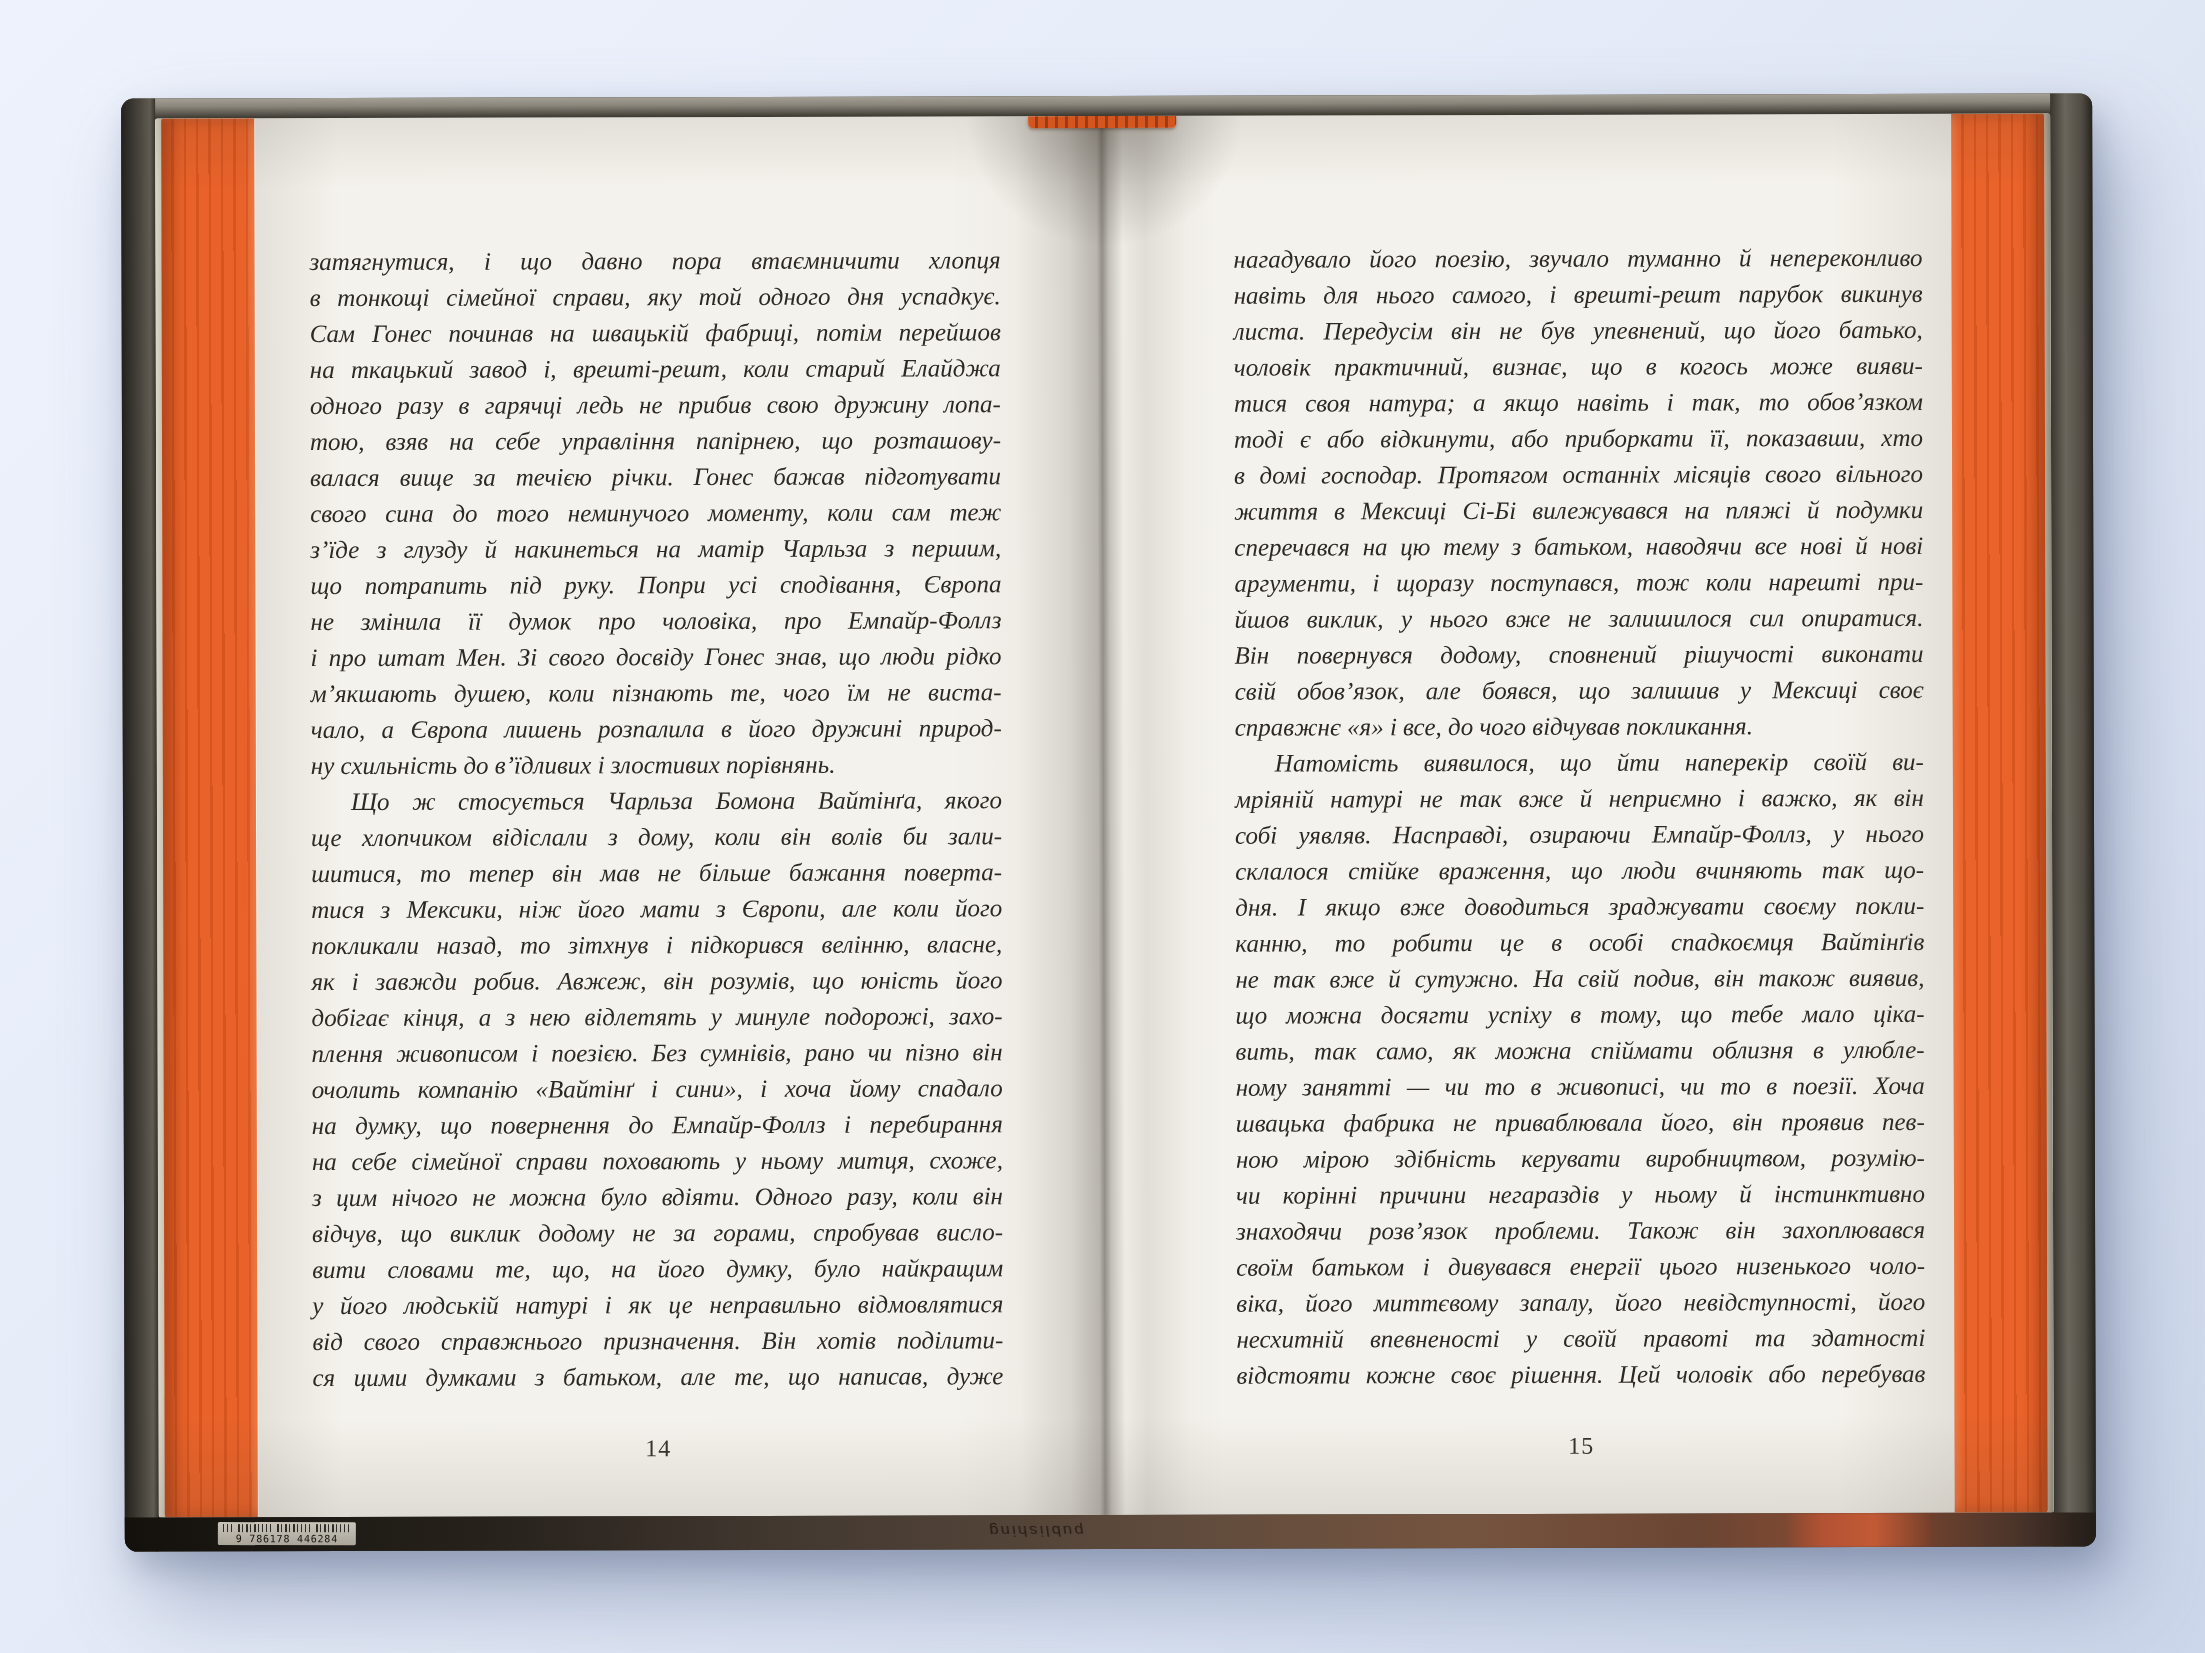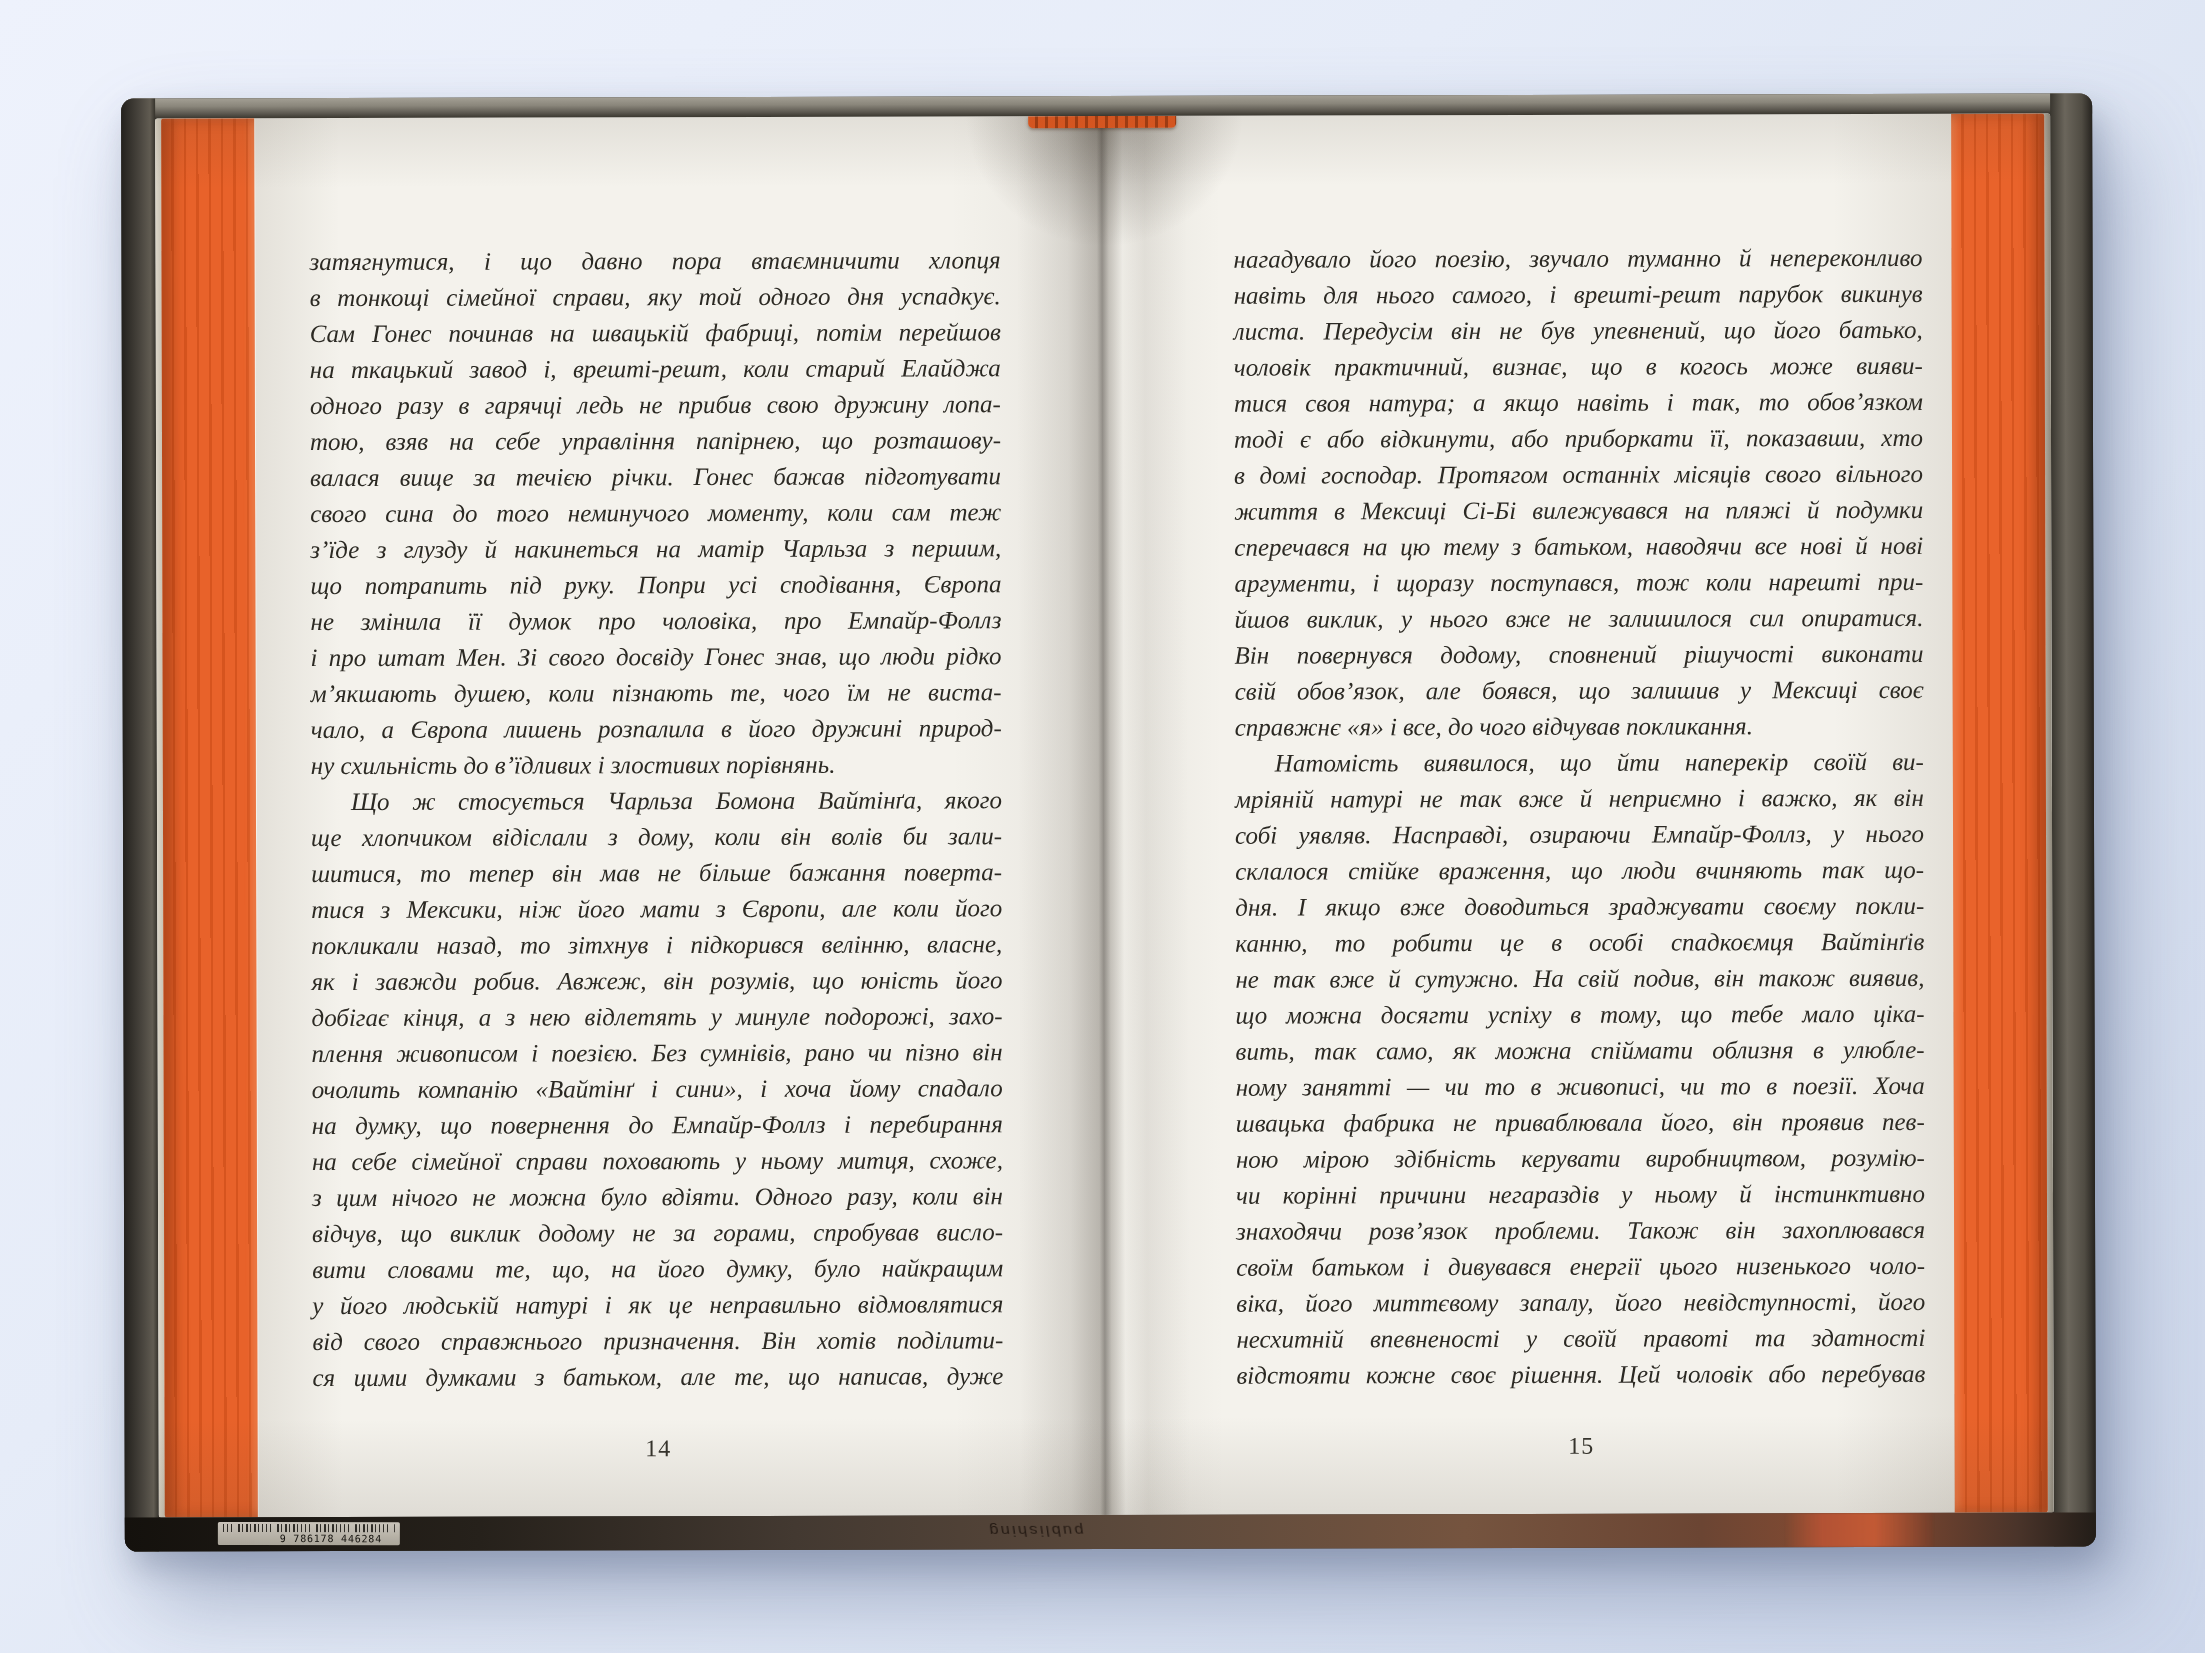--- a/index.html
+++ b/index.html
@@ -32,21 +32,21 @@
   }
   .bottom-edge{
     position:absolute;left:0;right:0;bottom:0;height:34px;
     border-radius:0 0 12.4px 12.4px;overflow:hidden;
     background:linear-gradient(90deg,#14110d 0%,#26211b 18%,#433931 34%,#5d4a3c 52%,#75543f 68%,#6b4533 80%,#8a4c32 88%,#4a342a 96%,#221d18 100%);
   }
   .barcode{
     position:absolute;left:93px;top:5.4px;width:138px;height:23px;
     background:linear-gradient(180deg,#d8d3c9,#b7b2a6);
     border-radius:1.6px;opacity:0.92;transform:rotate(0.2deg);
-    display:flex;flex-direction:column;justify-content:flex-end;align-items:center;padding-left:44px;
+    display:flex;flex-direction:column;justify-content:flex-end;align-items:center;
   }
   .barcode-bars{
     position:absolute;top:1.6px;left:4.7px;right:4.7px;height:8.6px;
     background:repeating-linear-gradient(90deg,#15130f 0 1.6px,transparent 1.6px 3.9px,#15130f 3.9px 4.7px,transparent 4.7px 7.8px);
     opacity:0.85;
   }
   .barcode-digits{
     font-family:"DejaVu Sans Mono","Liberation Mono",monospace;
     font-size:10px;line-height:11.7px;color:#14120e;letter-spacing:0.8px;white-space:nowrap;
   }

